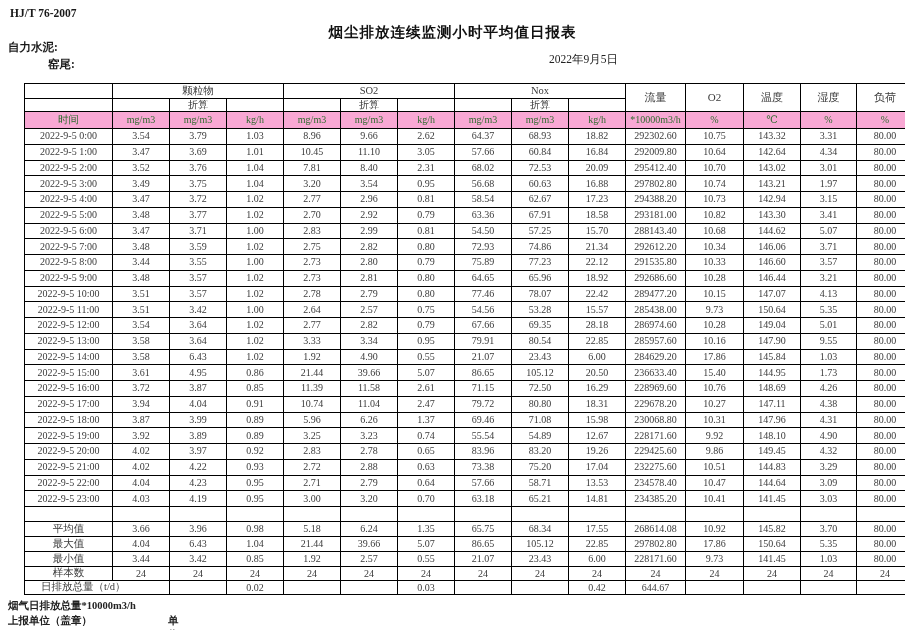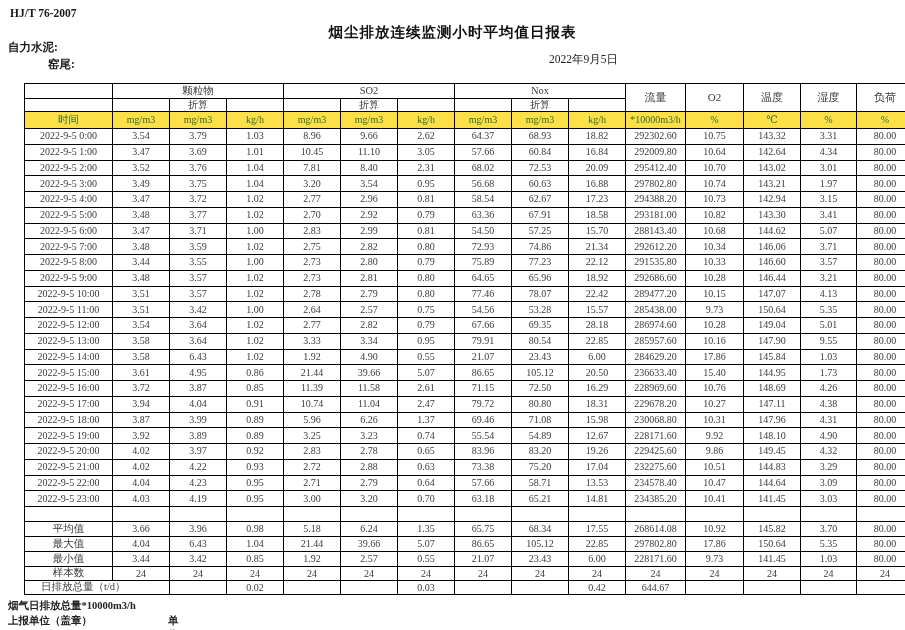--- a/index.html
+++ b/index.html
@@ -20,21 +20,21 @@
     border:1.5px solid #000;
   }
   .report th, .report td {
     border:1px solid #000; text-align:center; vertical-align:middle;
     font-size:10px; font-weight:normal; color:#3a3a3a; overflow:hidden; white-space:nowrap;
     line-height:1;
   }
   tr.h1 th, tr.h1 td { height:15px; font-size:10.5px; }
   tr.h2 th, tr.h2 td { height:13px; font-size:10px; }
   tr.h1 th[rowspan] { font-size:11px; }
-  tr.green th { height:17px; background:#fde047; color:#2f6b2f; font-size:10px; }
+  tr.green th { height:17px; background:#f9a8d4; color:#2f6b2f; font-size:10px; }
   tr.green th.time-h { font-size:10.5px; }
   tbody.data td { height:15.75px; font-size:10px; }
   tbody.data td.time { font-size:10px; }
   tr.spacer td { height:8px; border-bottom:1px solid #000; }
   tbody.sum td { height:15px; font-size:10px; }
   tbody.sum tr.small td { height:14px; }
   tbody.sum td.lbl { font-size:10.5px; }
   tbody.sum td.total-lbl { text-align:left; padding-left:16px; font-size:10.5px; }
 
   .foot-note { position:absolute; left:8px; top:599px; font-size:10.5px; color:#222; font-weight:bold; }

